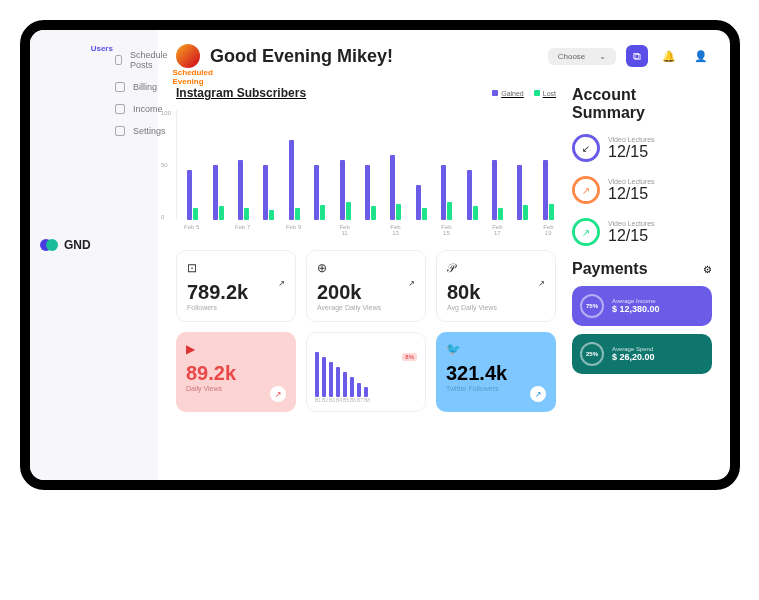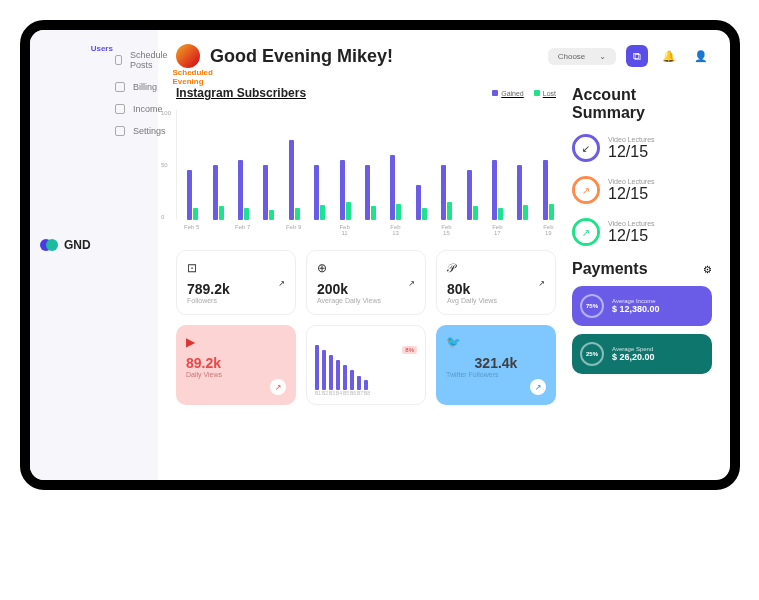--- a/index.html
+++ b/index.html
@@ -53,28 +53,28 @@
 .bar-pair { display: flex; gap: 1px; align-items: flex-end; }
 .bar { width: 5px; border-radius: 1px; }
 .bar.purple { background: #6b5ce7; }
 .bar.green { background: #1de38a; }
 .x-labels { display: flex; gap: 10px; padding-left: 8px; margin-bottom: 14px; }
 .x-labels span { flex: 1; font-size: 6px; color: #aaa; text-align: center; }
 
 .stat-grid { display: grid; grid-template-columns: repeat(3, 1fr); gap: 10px; }
 .card { border: 1px solid #eee; border-radius: 10px; padding: 10px; position: relative; }
 .card-icon { font-size: 12px; color: #333; margin-bottom: 6px; }
-.card-val { font-size: 14px; font-weight: 700; color: #222; }
+.card-val { font-size: 20px; font-weight: 700; color: #222; }
 .card-lbl { font-size: 7px; color: #aaa; }
 .card-arrow { position: absolute; right: 10px; top: 28px; font-size: 8px; color: #333; }
 .card.pink { background: #fdd4d4; border: none; }
 .card.pink .card-val { color: #e94848; }
 .card.pink .card-arrow { background: #fff; border-radius: 50%; width: 16px; height: 16px; display: flex; align-items: center; justify-content: center; color: #e94848; top: auto; bottom: 10px; }
 .card.blue { background: #7fc7ff; border: none; }
-.card.blue .card-val { color: #404040; text-align: center; }
+.card.blue .card-val { color: #000000; }
 .card.blue .card-arrow { background: #fff; border-radius: 50%; width: 16px; height: 16px; display: flex; align-items: center; justify-content: center; color: #2a8cd8; top: auto; bottom: 10px; }
 .mini-chart { display: flex; align-items: flex-end; gap: 3px; height: 50px; margin-top: 6px; position: relative; }
 .mini-chart .mb { width: 4px; background: #6b5ce7; border-radius: 1px; }
 .mini-chart .badge { position: absolute; right: 0; top: 6px; background: #ffd8d8; font-size: 6px; padding: 1px 3px; border-radius: 2px; color: #d33; }
 .mini-x { display: flex; gap: 3px; font-size: 5px; color: #bbb; }
 .mini-x span { width: 4px; text-align: center; }
 
 .section-title { font-size: 16px; font-weight: 600; color: #222; margin-bottom: 12px; }
 .summary-item { display: flex; align-items: center; gap: 8px; margin-bottom: 14px; }
 .ring { width: 28px; height: 28px; border-radius: 50%; border: 3px solid; display: flex; align-items: center; justify-content: center; font-size: 10px; }

